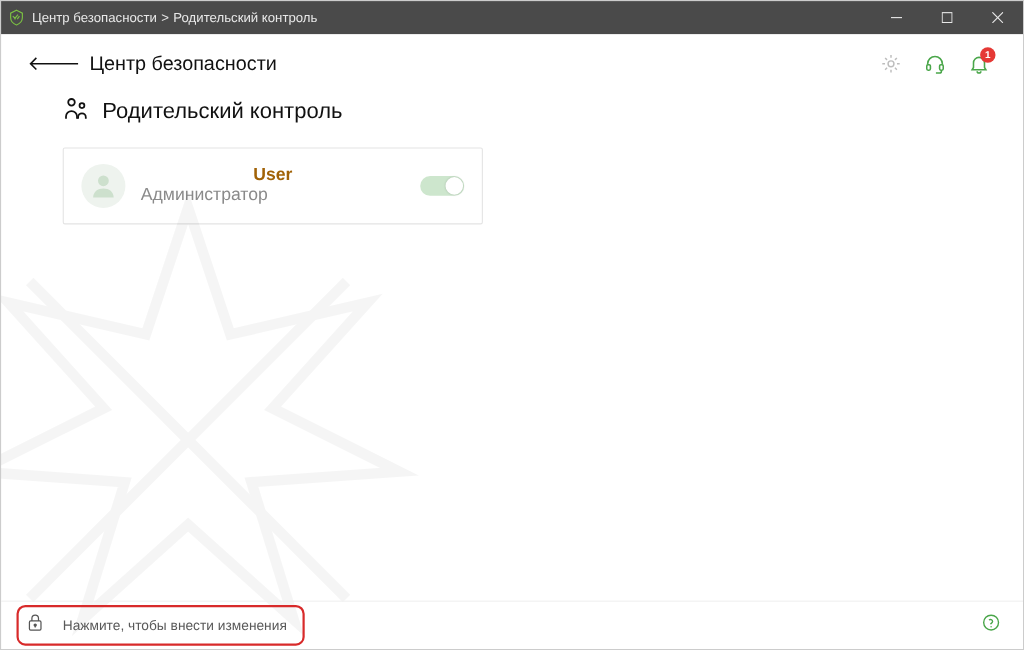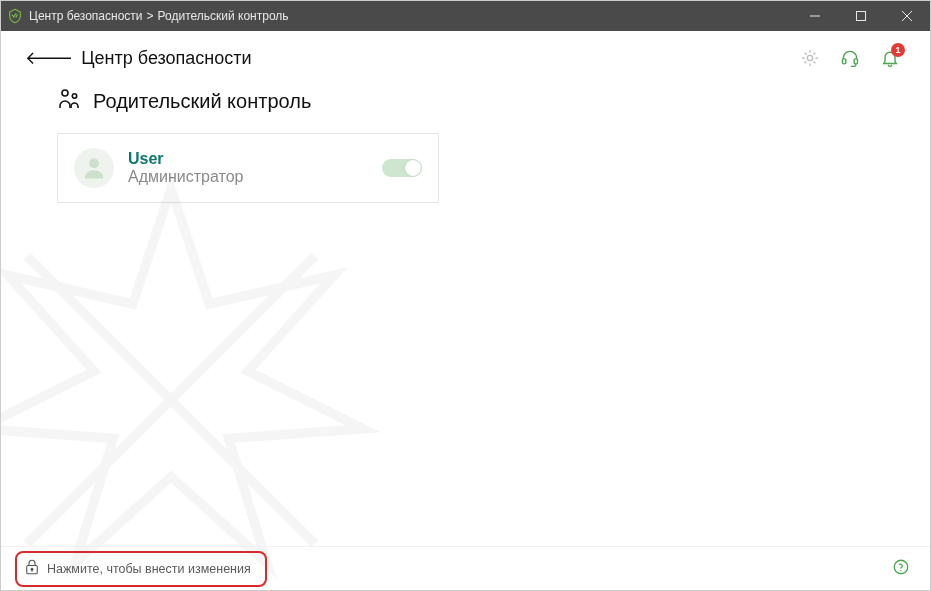--- a/index.html
+++ b/index.html
@@ -30,31 +30,31 @@
     
     .heading { display: flex; align-items: center; gap: 12px; padding: 2px 0 18px 56px; }
     .heading svg { width: 24px; height: 24px; }
     .heading .title { font-size: 20px; font-weight: 400; color: #111; }
 
     
     .card { margin-left: 56px; width: 382px; border: 1px solid #e4e4e4; border-radius: 2px; padding: 14px 16px 14px 16px; display: flex; align-items: center; gap: 14px; }
     .avatar { width: 40px; height: 40px; border-radius: 50%; background: #eef3ee; display: flex; align-items: center; justify-content: center; }
     .avatar svg { width: 28px; height: 28px; fill: #cde0cd; }
     .user-text { flex: 1; }
-    .user-name { font-size: 16px; font-weight: 600; color: #0f766e; }
+    .user-name { font-size: 16px; font-weight: 600; color: #a16207; text-align: center; }
     .user-role { font-size: 16px; color: #8a8a8a; margin-top: 0px; }
     .toggle { width: 40px; height: 18px; border-radius: 10px; background: #cde6cd; position: relative; }
     .toggle .knob { position: absolute; right: 1px; top: 1px; width: 16px; height: 16px; border-radius: 50%; background: #fff; box-shadow: 0 0 2px rgba(0,0,0,.2); }
 
     
     .watermark { position: absolute; left: -70px; bottom: -50px; width: 480px; height: 480px; opacity: 0.035; pointer-events: none; }
 
     
     .bottom { position: absolute; left: 0; right: 0; bottom: 0; height: 44px; display: flex; align-items: center; padding: 0 20px 0 14px; border-top: 1px solid #f0f0f0; }
-    .lock-area { display: flex; align-items: center; gap: 6px; border: 2.5px solid #d82a2a; border-radius: 8px; padding: 5px 14px 5px 6px; cursor: pointer; text-align: right; }
+    .lock-area { display: flex; align-items: center; gap: 16px; border: 2.5px solid #d82a2a; border-radius: 8px; padding: 5px 14px 5px 6px; cursor: pointer; text-align: right; }
     .lock-area svg { width: 18px; height: 18px; }
     .lock-text { font-size: 12.5px; color: #5a5a5a; }
     .help { margin-left: auto; color: #4aa64a; }
     .help svg { width: 18px; height: 18px; }
   </style>
 </head>
 <body>
 
 <div class="window">
 

